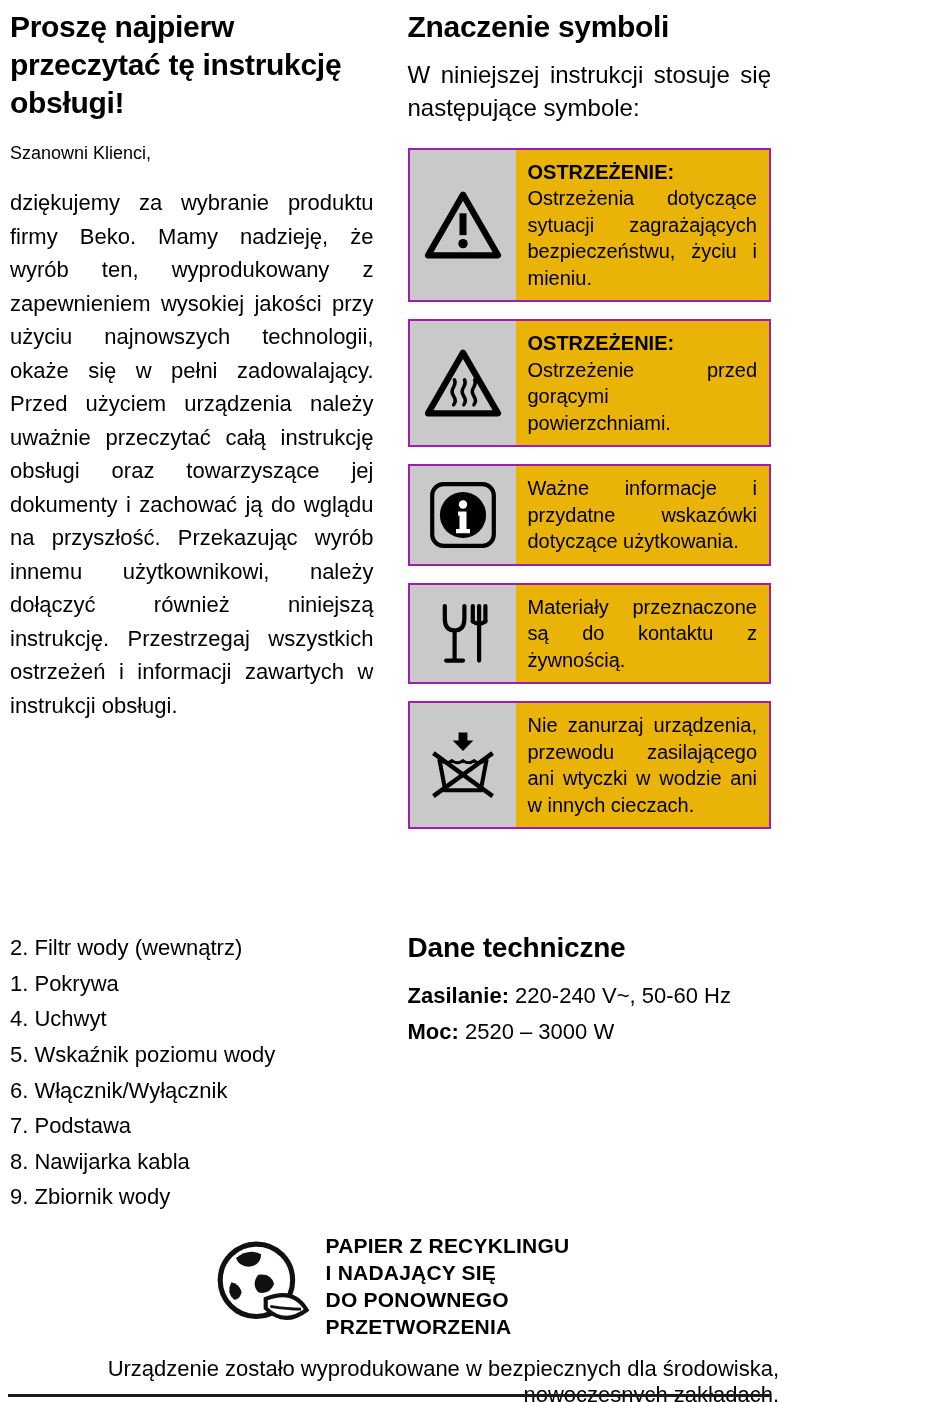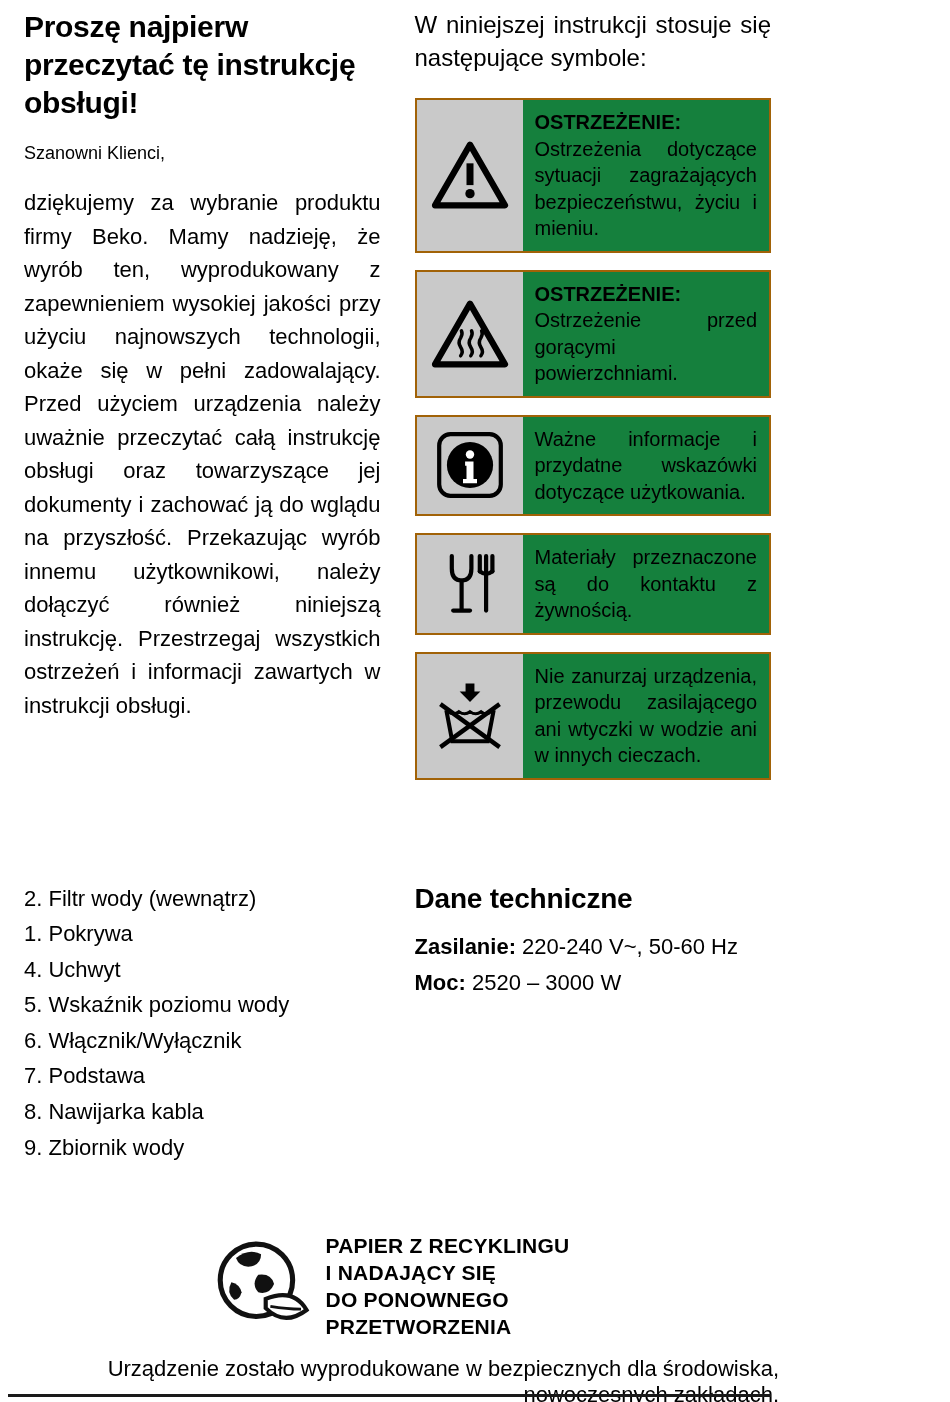--- a/index.html
+++ b/index.html
@@ -1,30 +1,30 @@
 <!DOCTYPE html>
 <html><head>
 <meta charset="utf-8">
 <style>
   html,body{margin:0;padding:0;}
   body{
     width:950px;height:1402px;background:#ffffff;color:#000;
     font-family:"Liberation Sans", sans-serif;
     position:relative;overflow:hidden;
   }
-  .page{position:relative;width:779px;height:1402px;box-sizing:border-box;padding:8px 8px 0 24px;}
+  .page{position:relative;width:779px;height:1402px;box-sizing:border-box;padding:8px 8px 0 10px;}
   .cols{display:flex;gap:34px;}
   .col{flex:1 1 0;min-width:0;}
 
   h1.doc-title{font-size:30px;line-height:1.26;font-weight:700;margin:0 0 22px 0;letter-spacing:-0.3px;}
   .salutation{font-size:18px;margin:0 0 22px 0;}
   .body-text{font-size:22px;line-height:33.5px;text-align:justify;margin:0;}
 
   .sym-intro{font-size:24px;line-height:33px;text-align:justify;margin:0 0 24px 0;}
-  .symbol-row{display:flex;border:2px solid #a16207;margin-bottom:17px;min-height:84px;background:#15803d;}
+  .symbol-row{display:flex;border:2px solid #a21caf;margin-bottom:17px;min-height:84px;background:#eab308;}
   .symbol-iconbox{width:106px;flex:0 0 106px;background:#c9c9c9;display:flex;align-items:center;justify-content:center;}
   .symbol-textwrap{flex:1;display:flex;align-items:center;padding:9px 12px;}
   .symbol-text{font-size:20px;line-height:26.5px;text-align:justify;width:100%;}
   .symbol-text strong{font-weight:700;}
 
   .second{margin-top:84px;}
   .part-item{font-size:22px;line-height:35.6px;}
   h2.tech-title{font-size:28px;font-weight:700;margin:2px 0 14px 0;letter-spacing:-0.2px;}
   .tech-line{font-size:22px;line-height:36px;margin:0;}
   .tech-line strong{font-weight:700;}
@@ -42,20 +42,21 @@
 <div class="page">
 
   <div class="cols">
     <div class="col">
       <h1 class="doc-title">Proszę najpierw przeczytać tę instrukcję obsługi!</h1>
       <p class="salutation">Szanowni Klienci,</p>
       <p class="body-text">dziękujemy za wybranie produktu firmy Beko. Mamy nadzieję, że wyrób ten, wyprodukowany z zapewnieniem wysokiej jakości przy użyciu najnowszych technologii, okaże się w pełni zadowalający. Przed użyciem urządzenia należy uważnie przeczytać całą instrukcję obsługi oraz towarzyszące jej dokumenty i zachować ją do wglądu na przyszłość. Przekazując wyrób innemu użytkownikowi, należy dołączyć również niniejszą instrukcję. Przestrzegaj wszystkich ostrzeżeń i informacji zawartych w instrukcji obsługi.</p>
     </div>
 
     <div class="col">
+      <h1 class="doc-title" style="margin-bottom:12px;">Znaczenie symboli</h1>
       <p class="sym-intro">W niniejszej instrukcji stosuje się następujące symbole:</p>
 
       <div class="symbol-row">
         <div class="symbol-iconbox">
           <svg viewBox="0 0 100 90" width="78" height="70" aria-hidden="true">
             <path d="M50 6 L95 84 L5 84 Z" fill="none" stroke="#000" stroke-width="8" stroke-linejoin="round"></path>
             <rect x="45.5" y="30" width="9" height="28" fill="#000"></rect>
             <circle cx="50" cy="69" r="6" fill="#000"></circle>
           </svg>
         </div>

